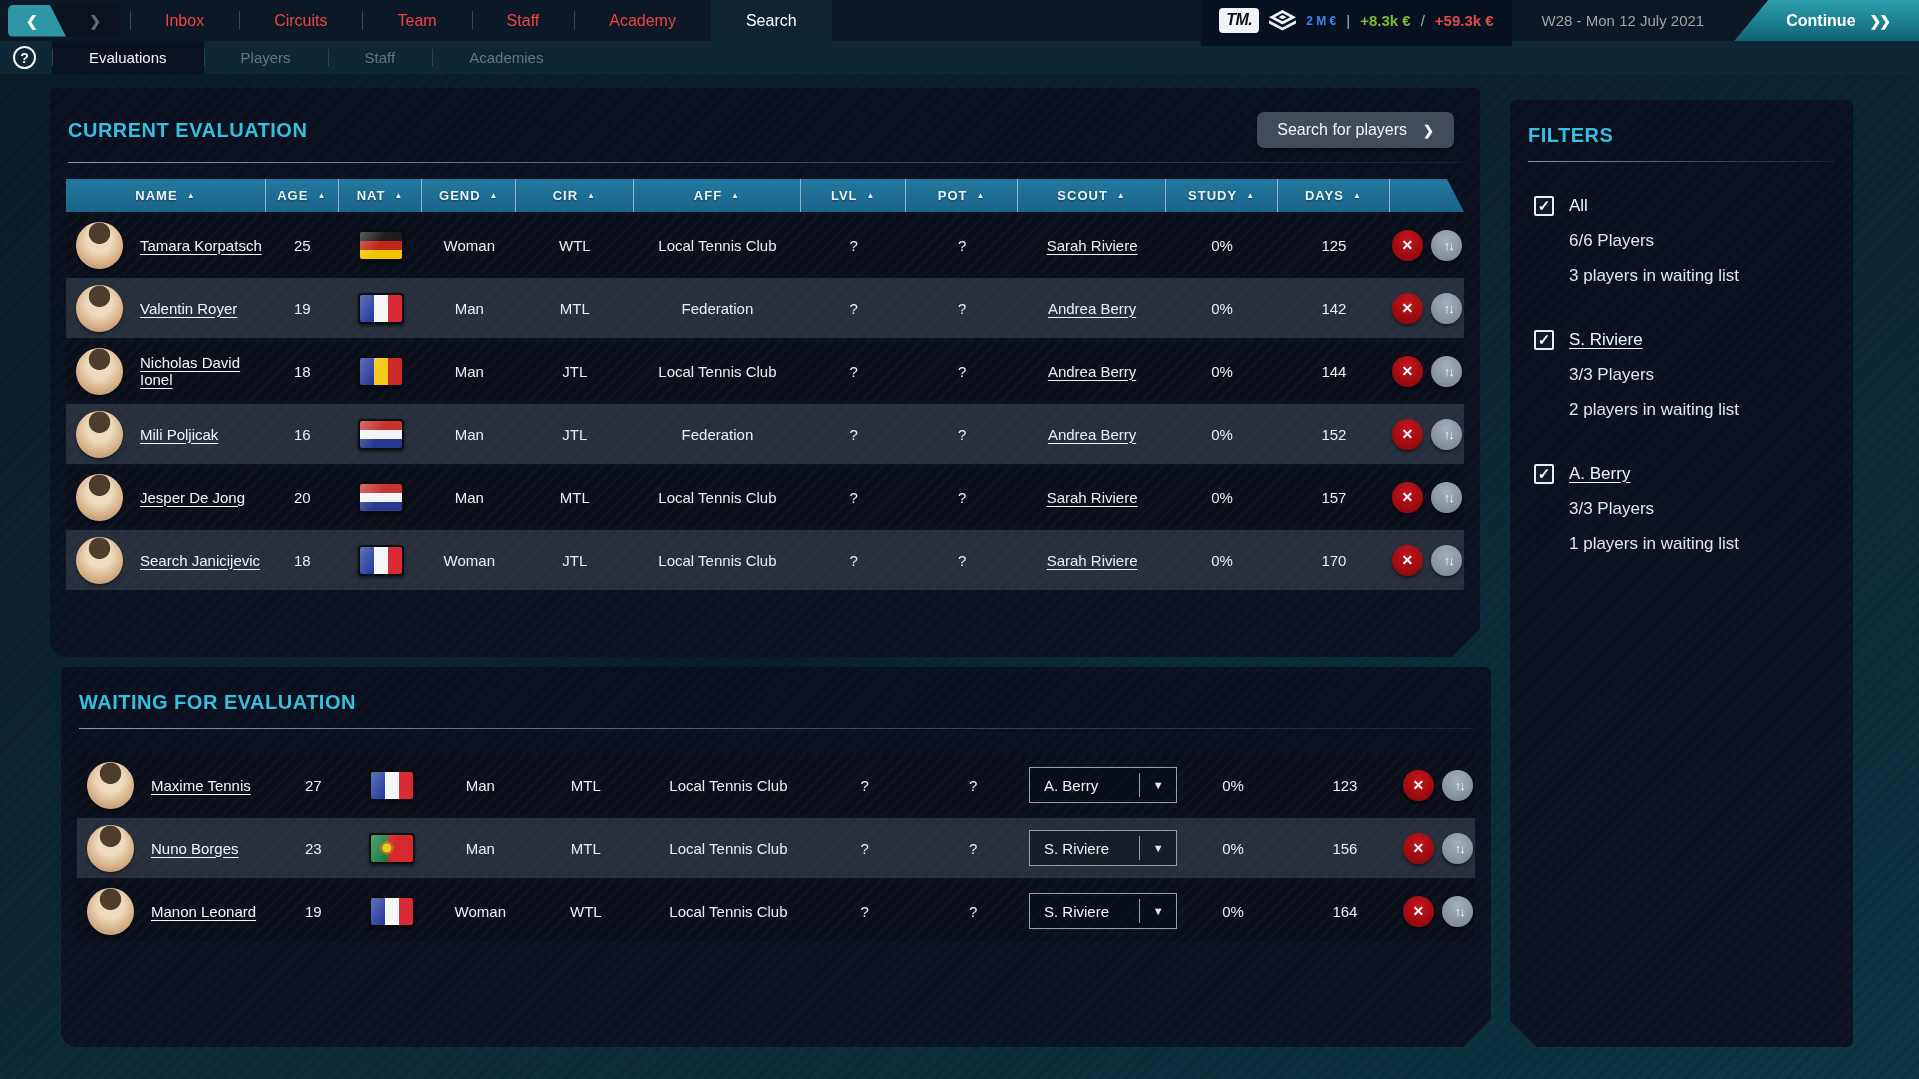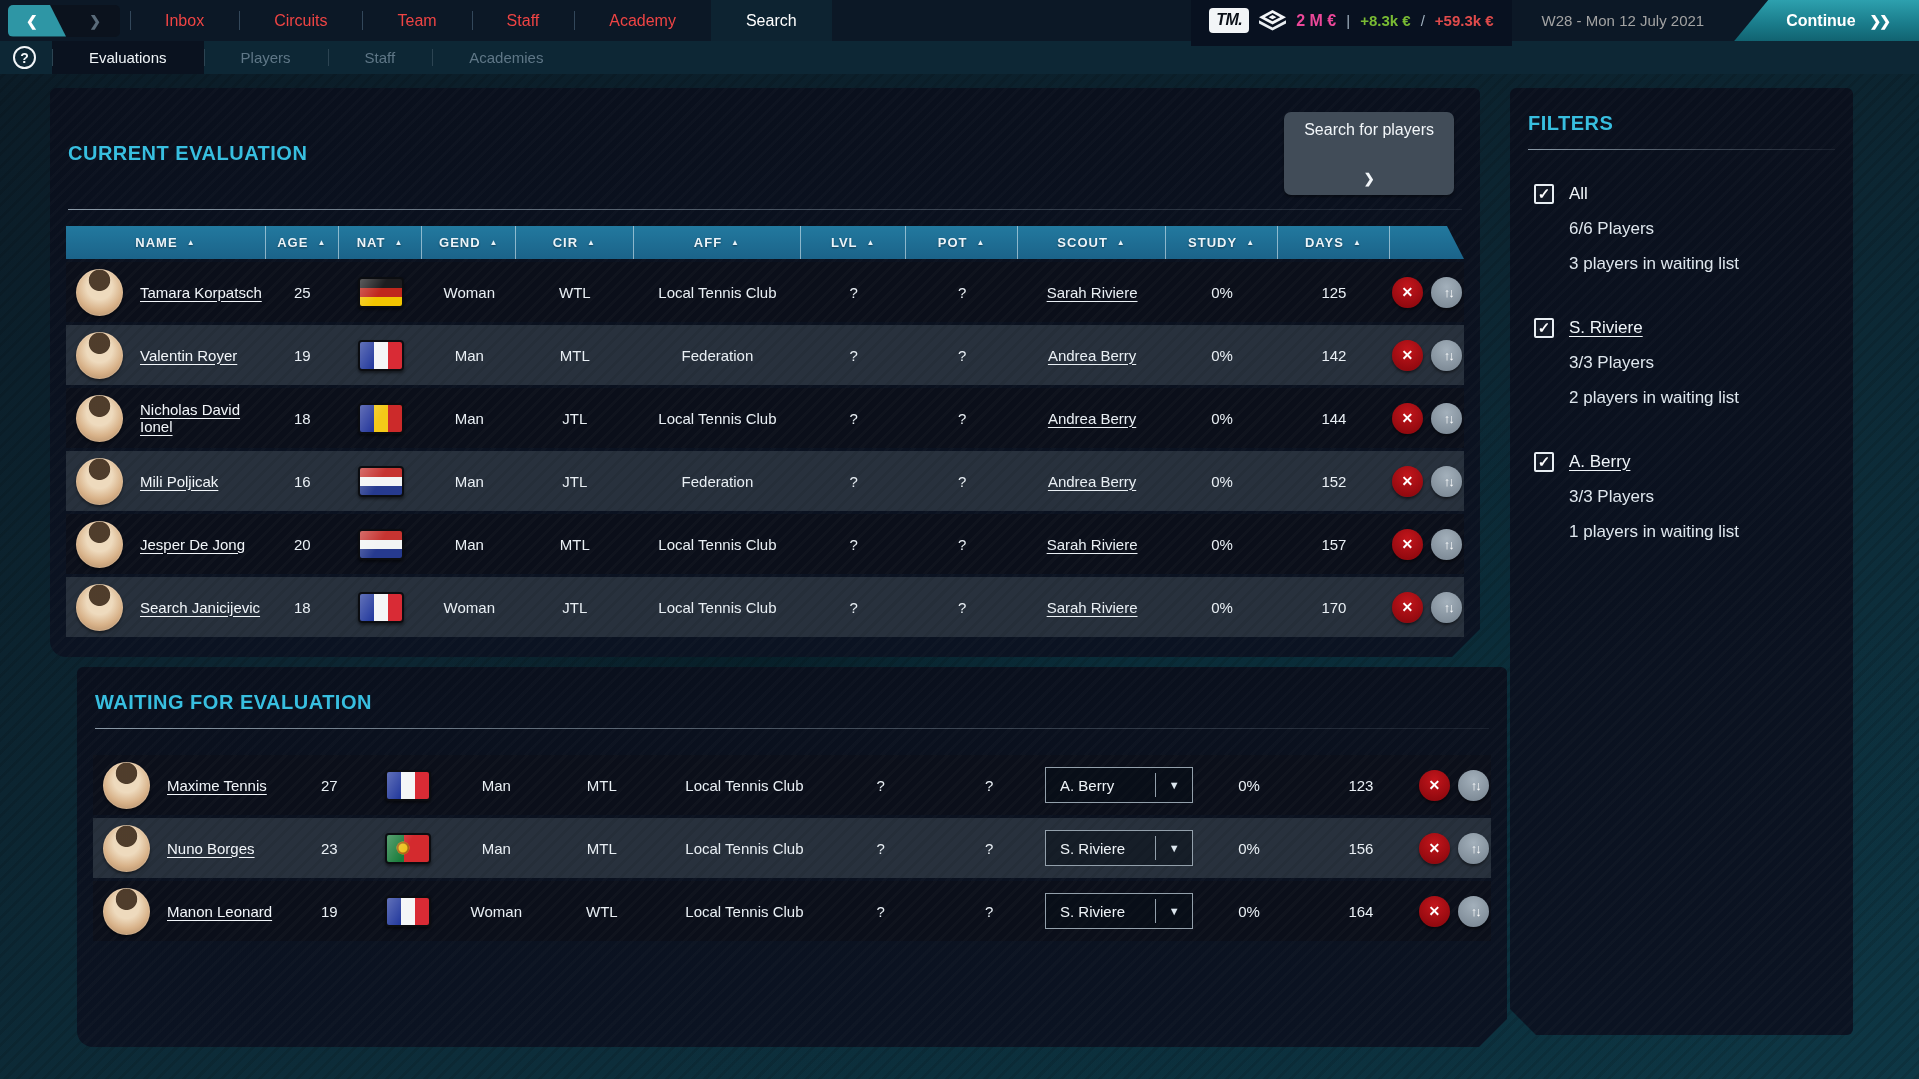--- a/index.html
+++ b/index.html
@@ -22,21 +22,21 @@
   .nav-fwd { position:absolute; right:0; top:0; width:50px; height:100%; background:transparent; border:none; color:#5a6b7a; font-size:14px; font-weight:bold; cursor:pointer; }
   .nav-tabs { display:flex; height:100%; margin-left:10px; }
   .nav-tab { position:relative; padding:0 35px; line-height:41px; font-size:16px; color:#ef4444; cursor:pointer; }
   .nav-tab::before { content:""; position:absolute; left:0; top:11px; width:1px; height:19px; background:#33475a; }
   .nav-tab.active { background:#0d2331; color:#fff; }
   .nav-tab.active::before { display:none; }
   .nav-spacer { flex:1; }
   .money-box { display:flex; align-items:center; gap:10px; background:#081120; height:50px; padding:0 18px; }
   .tm-logo { background:#f2f5f7; color:#0a1018; font-weight:bold; font-style:italic; border-radius:4px; padding:3px 7px 4px; font-size:16px; letter-spacing:-0.5px; }
   .money-icon { display:flex; align-items:center; }
-  .money-main { font-weight:bold; font-size:16px; color:#ec4899; }
+  .money-main { font-weight:bold; font-size:12px; color:#3b82f6; }
   .money-sep { color:#9fb0bd; font-size:15px; }
   .money-pos { color:#79bb33; font-size:15px; font-weight:bold; }
   .money-neg { color:#e04b4b; font-size:15px; font-weight:bold; }
   .nav-date { margin:0 30px; font-size:15px; color:#a3a3a3; white-space:nowrap; }
   .continue-btn { height:41px; border:none; padding:0 30px 0 52px; background:linear-gradient(180deg,#2da0ae 0%, #1b7e8d 55%, #116371 100%); clip-path:polygon(34px 0,100% 0,100% 100%,0 100%); color:#fff; font-weight:bold; font-size:16px; display:flex; align-items:center; gap:14px; cursor:pointer; }
   .continue-arrows { font-size:14px; letter-spacing:-2px; font-weight:bold; }
 
   
   .subnav { height:33px; background:#0d2735; display:flex; align-items:center; }
   .help-btn { width:23px; height:23px; border:2px solid #f2f6f9; border-radius:50%; color:#f2f6f9; font-weight:bold; font-size:14px; display:flex; align-items:center; justify-content:center; margin:0 16px 0 13px; cursor:pointer; flex:0 0 auto; }
@@ -46,30 +46,30 @@
   .subnav-tab.active { background:#0a121f; color:#f0f5f8; }
 
   
   .panel { position:absolute;
     background:
       repeating-linear-gradient(135deg, rgba(255,255,255,.016) 0 3px, rgba(255,255,255,0) 3px 9px),
       linear-gradient(180deg,#0a101d 0%, #0b1322 100%);
   }
   .panel-current { left:50px; top:88px; width:1430px; height:569px; border-radius:6px 6px 6px 16px;
     clip-path:polygon(0 0,100% 0,100% calc(100% - 28px),calc(100% - 28px) 100%,0 100%); }
-  .panel-waiting { left:77px; top:667px; width:1430px; height:380px; border-radius:6px 6px 6px 16px;
+  .panel-waiting { left:61px; top:667px; width:1430px; height:380px; border-radius:6px 6px 6px 16px;
     clip-path:polygon(0 0,100% 0,100% calc(100% - 28px),calc(100% - 28px) 100%,0 100%); }
-  .panel-filters { left:1510px; top:88px; width:343px; height:947px; border-radius:6px;
+  .panel-filters { left:1510px; top:100px; width:343px; height:947px; border-radius:6px;
     clip-path:polygon(0 0,100% 0,100% 100%,26px 100%,0 calc(100% - 26px)); }
 
   .panel-head { display:flex; justify-content:space-between; align-items:center; padding:24px 26px 12px 18px; }
   .panel-title { margin:0; color:#38bfe0; font-size:20px; font-weight:bold; letter-spacing:.5px; }
   .hr { height:1px; margin:2px 18px 0; background:linear-gradient(90deg, rgba(205,225,238,.65), rgba(205,225,238,.28) 55%, rgba(205,225,238,.08)); }
 
-  .search-players-btn { background:#414c58; border:none; border-radius:7px; color:#f2f6f9; font-size:16px; padding:9px 20px; display:flex; gap:32px; align-items:center; cursor:pointer; box-shadow:0 2px 3px rgba(0,0,0,.4);flex-direction:column; }
+  .search-players-btn { background:#414c58; border:none; border-radius:7px; color:#f2f6f9; font-size:16px; padding:9px 20px; display:flex; gap:16px; align-items:center; cursor:pointer; box-shadow:0 2px 3px rgba(0,0,0,.4); }
   .btn-chev { font-size:13px; font-weight:bold; }
 
   
   .grid { display:grid; grid-template-columns:14.3% 5.2% 6% 6.7% 8.4% 12% 7.5% 8% 10.6% 8% 8% 5.3%; align-items:center; }
   .table-header { margin:16px 16px 0; height:33px;
     background:linear-gradient(180deg,#22799f 0%, #1b6389 100%);
     clip-path:polygon(0 0,calc(100% - 17px) 0,100% 100%,0 100%);
     font-size:13px; font-weight:bold; letter-spacing:1px; color:#ecf4f9; }
   .th { display:flex; align-items:center; justify-content:center; gap:9px; height:100%; border-right:1px solid rgba(232,244,250,.55); text-shadow:0 1px 2px rgba(0,0,0,.45); }
   .th-actions { border-right:none; height:100%; }

